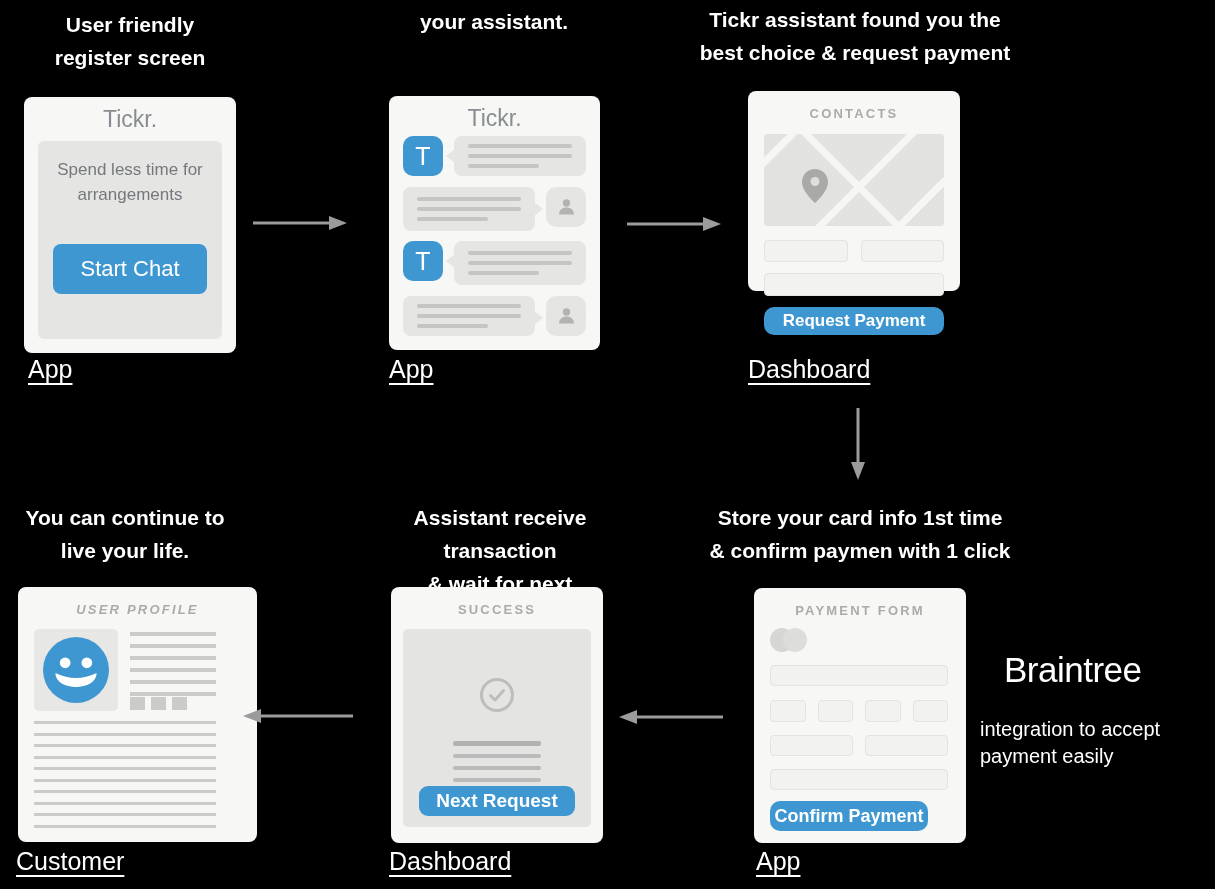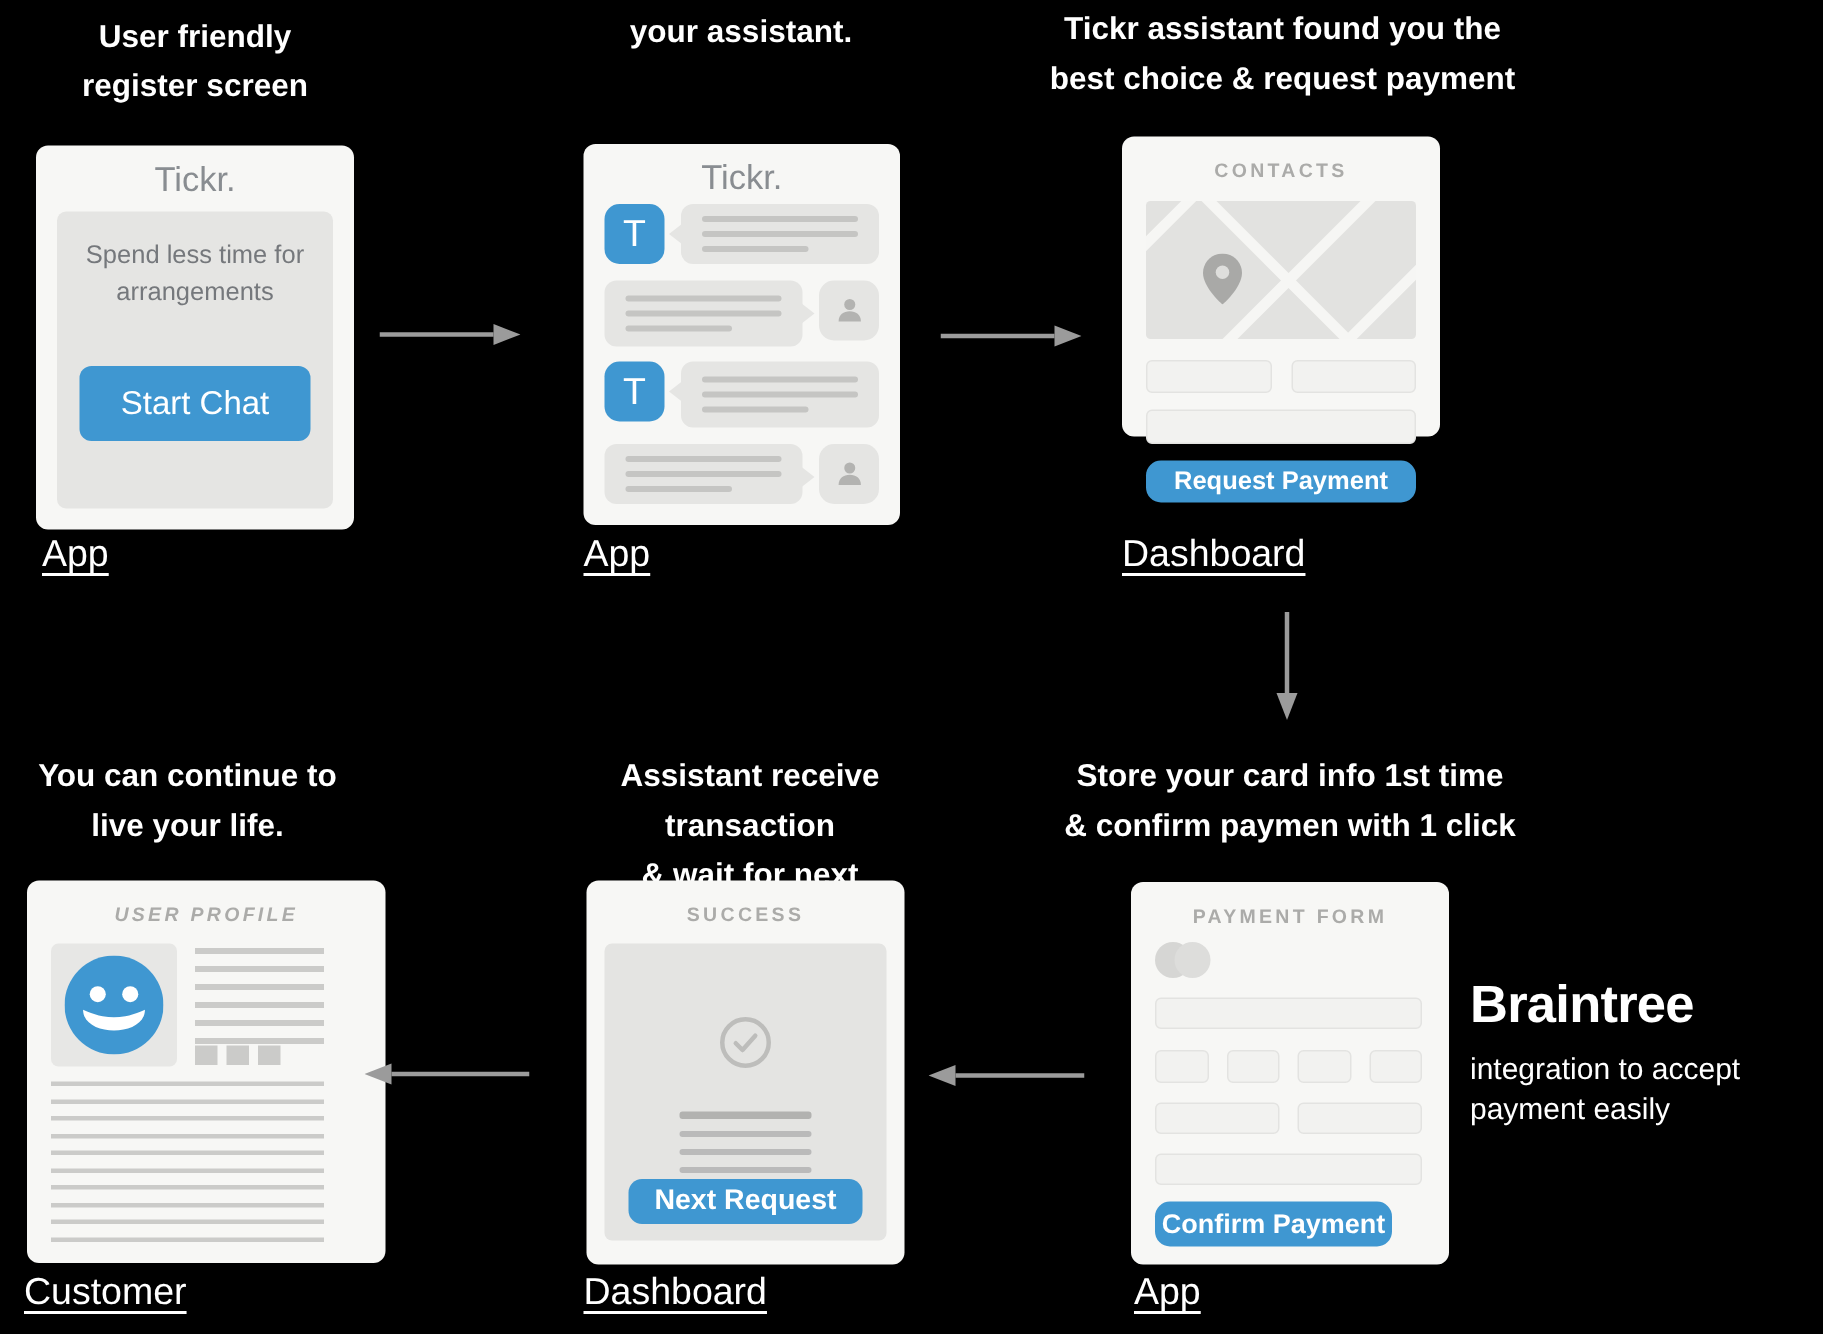--- a/index.html
+++ b/index.html
@@ -132,22 +132,22 @@
   
   .flow-arrow { position:absolute; }
   #arrow-1 { left:253px; top:215px; }
   #arrow-2 { left:627px; top:216px; }
   #arrow-3 { left:850px; top:408px; }
   #arrow-4 { left:619px; top:709px; }
   #arrow-5 { left:243px; top:708px; }
 
   
   .braintree { position:absolute; left:980px; top:650px; color:#ffffff; }
-  .braintree-title { font-size:35px; letter-spacing:-0.5px; font-weight:700; }
-  .braintree-sub { margin-top:10px; font-size:20px; line-height:27px; font-weight:400; }
+  .braintree-title { font-size:35px; letter-spacing:-0.5px; font-weight:400;margin-left:24px; }
+  .braintree-sub { margin-top:26px; font-size:20px; line-height:27px; font-weight:400; }
   .braintree-sub span { display:block; }
 </style>
 </head>
 <body>
 
 <div class="canvas">
 
   <div class="caption" id="cap-0">
     <span>User friendly</span>
     <span>register screen</span>

